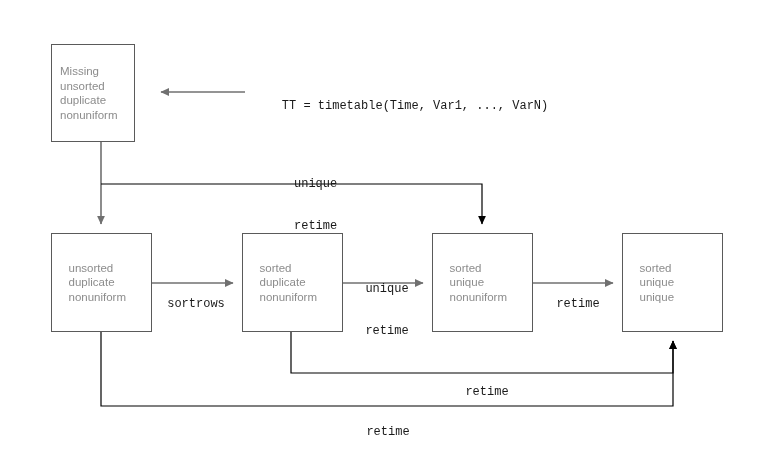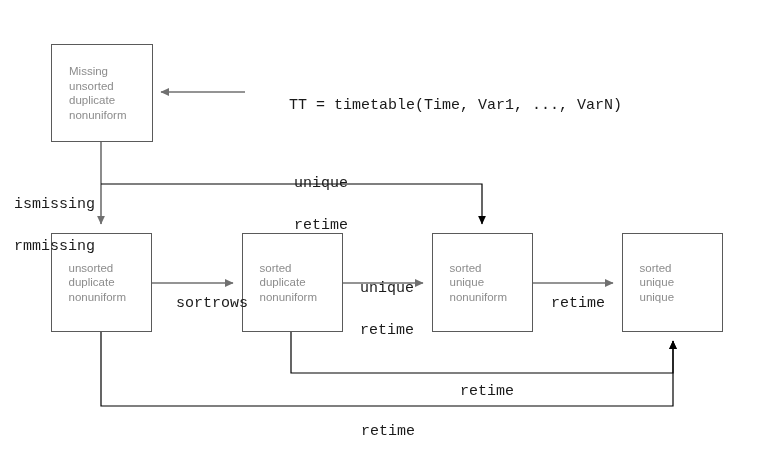--- a/index.html
+++ b/index.html
@@ -40,21 +40,21 @@
   }
   .node-box .line {
     display: block;
     white-space: nowrap;
     text-align: left;
     width: 66px;
   }
   .edge-label {
     position: absolute;
     font-family: "Liberation Mono", monospace;
-    font-size: 15px;
+    font-size: 12px;
     line-height: 14px;
     color: #1a1a1a;
     white-space: pre;
   }
   .edge-label.center {
     text-align: center;
     transform: translateX(-50%);
   }
   .edge-label.left {
     text-align: left;
@@ -101,21 +101,21 @@
 
     <g>
       <path d="M291,332 L291,373 L673,373 L673,341" fill="none" stroke="#000000" stroke-width="1.2" marker-end="url(#arrow-black)"></path>
     </g>
 
     <g>
       <path d="M101,332 L101,406 L673,406 L673,341" fill="none" stroke="#000000" stroke-width="1.2" marker-end="url(#arrow-black)"></path>
     </g>
   </svg>
 
-  <div class="node-box" style="left: 51px; top: 44px; width: 102px; height: 98px;">
+  <div class="node-box" style="left: 51px; top: 44px; width: 84px; height: 98px;">
     <span class="line">Missing</span>
     <span class="line">unsorted</span>
     <span class="line">duplicate</span>
     <span class="line">nonuniform</span>
   </div>
 
   <div class="node-box" style="left: 51px; top: 233px; width: 101px; height: 99px;">
     <span class="line">unsorted</span>
     <span class="line">duplicate</span>
     <span class="line">nonuniform</span>
@@ -136,31 +136,27 @@
   <div class="node-box" style="left: 622px; top: 233px; width: 101px; height: 99px;">
     <span class="line">sorted</span>
     <span class="line">unique</span>
     <span class="line">unique</span>
   </div>
 
   <div class="edge-label left" style="left: 253px; top: 85px;">
     <span>TT = timetable(Time, Var1, ..., VarN)</span>
   </div>
 
-  <div class="edge-label left" style="left: 14px; top: 170px;">
-    <div>ismissing</div>
-    <div>rmmissing</div>
-  </div>
 
   <div class="edge-label left" style="left: 294px; top: 149px;">
     <div>unique</div>
     <div>retime</div>
   </div>
 
-  <div class="edge-label center" style="left: 196px; top: 269px; margin-left: 16px;">
+  <div class="edge-label center" style="left: 196px; top: 269px;">
     <div>sortrows</div>
   </div>
 
   <div class="edge-label center" style="left: 387px; top: 254px;">
     <div>unique</div>
     <div>retime</div>
   </div>
 
   <div class="edge-label center" style="left: 578px; top: 269px;">
     <div>retime</div>

